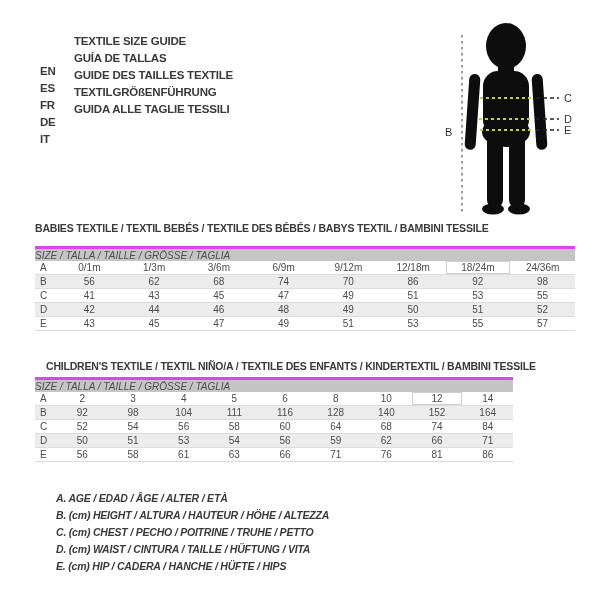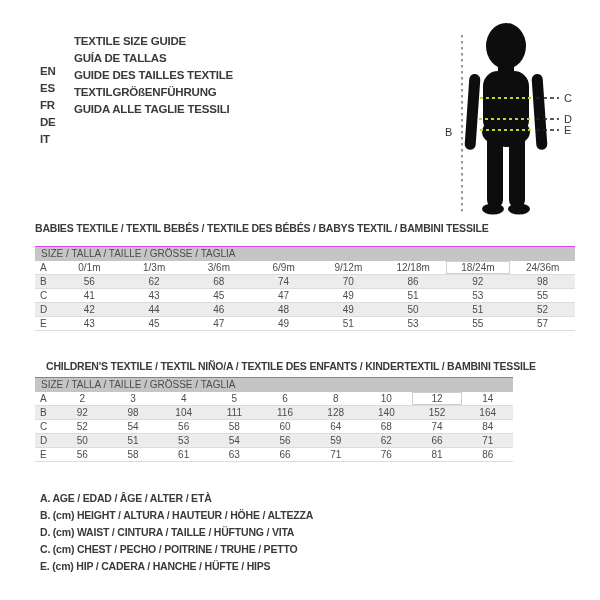--- a/index.html
+++ b/index.html
@@ -14,30 +14,30 @@
   .lang-row { display:flex; height:17px; line-height:17px; font-size:11.5px;
               font-weight:bold; letter-spacing:-0.2px; color:#3a3a3a; }
   .lang-code { width:34px; flex:0 0 34px;margin-top:30px; }
 
   
   .table-title { font-size:10.5px; font-weight:bold; letter-spacing:-0.2px; color:#3a3a3a; }
 
   
   .size-table { font-size:10px; }
   .thead { box-sizing:border-box; height:15px; line-height:14px; background:#c5c5c5;
-           border-top:1px solid #d946ef; padding-left:6px; color:#4c4c4c; }
+           border-top:3px solid #d946ef; color:#4c4c4c;font-style:italic; }
   .trow { box-sizing:border-box; display:flex; height:14px; line-height:13px;
           border-bottom:1px solid #dcdcdc; color:#4c4c4c; }
   .trow.stripe { background:#ececec; }
   .tlabel { box-sizing:border-box; width:22px; flex:0 0 22px; padding-left:5px; }
   .tcell { flex:1; text-align:center; }
   .tcell.hl { outline:1px solid #cfcfcf; outline-offset:-1px; background:#fff; }
 
   
-  #legend-block { left:40px; top:490px; }
+  #legend-block { left:56px; top:490px;font-style:italic; }
   .legend-line { height:17px; line-height:17px; font-size:10.5px; font-weight:bold;
                  letter-spacing:-0.2px; color:#3a3a3a; }
 
   
   #figure-svg text { font-family:"Liberation Sans", sans-serif; font-size:11px; fill:#333; }
 </style>
 </head>
 <body>
 
 <div id="page">
@@ -217,18 +217,18 @@
         <span class="tcell">71</span>
         <span class="tcell">76</span>
         <span class="tcell">81</span>
         <span class="tcell">86</span>
       </div>
     </div>
 
   <div id="legend-block" class="abs">
     <div class="legend-line">A. AGE / EDAD / ÂGE / ALTER / ETÀ</div>
     <div class="legend-line">B. (cm) HEIGHT / ALTURA / HAUTEUR / HÖHE / ALTEZZA</div>
+    <div class="legend-line">C. (cm) CHEST / PECHO / POITRINE / TRUHE / PETTO</div>
     <div class="legend-line">D. (cm) WAIST / CINTURA / TAILLE / HÜFTUNG / VITA</div>
-    <div class="legend-line">C. (cm) CHEST / PECHO / POITRINE / TRUHE / PETTO</div>
     <div class="legend-line">E. (cm) HIP / CADERA / HANCHE / HÜFTE / HIPS</div>
   </div>
 
 </div>
 
 </body></html>

